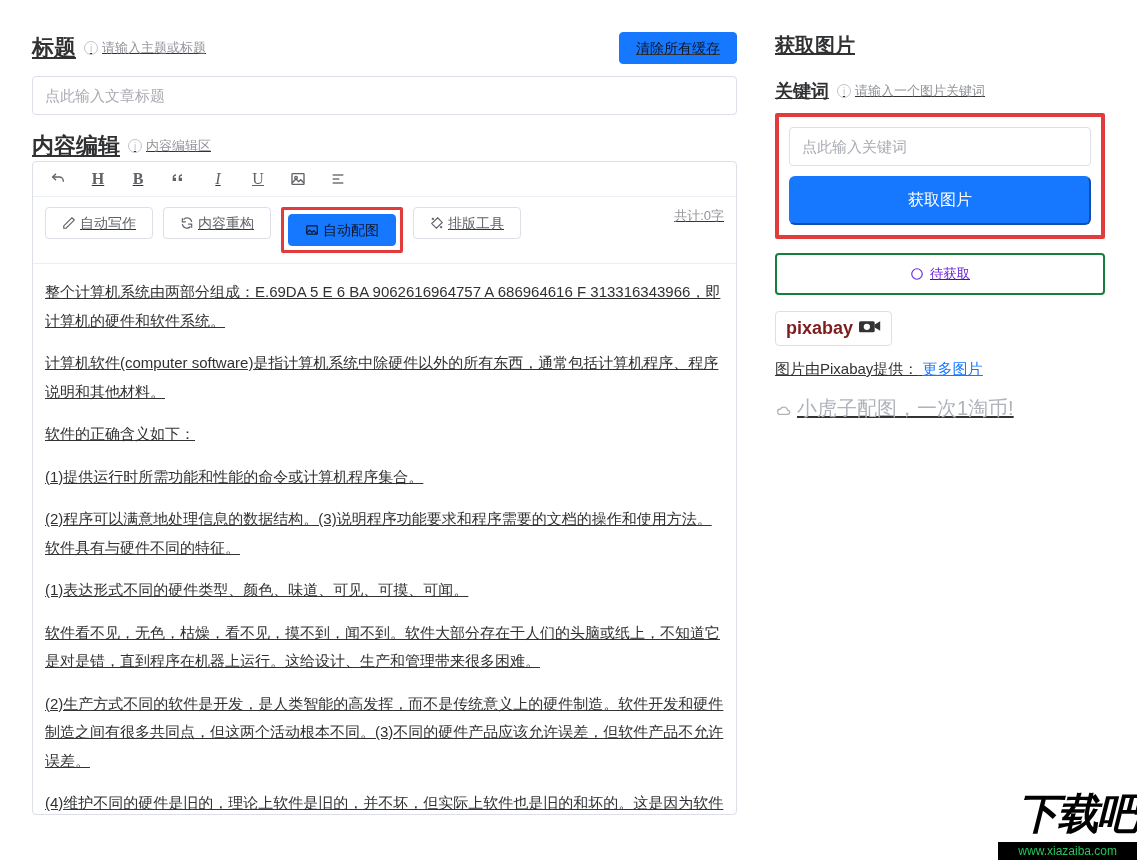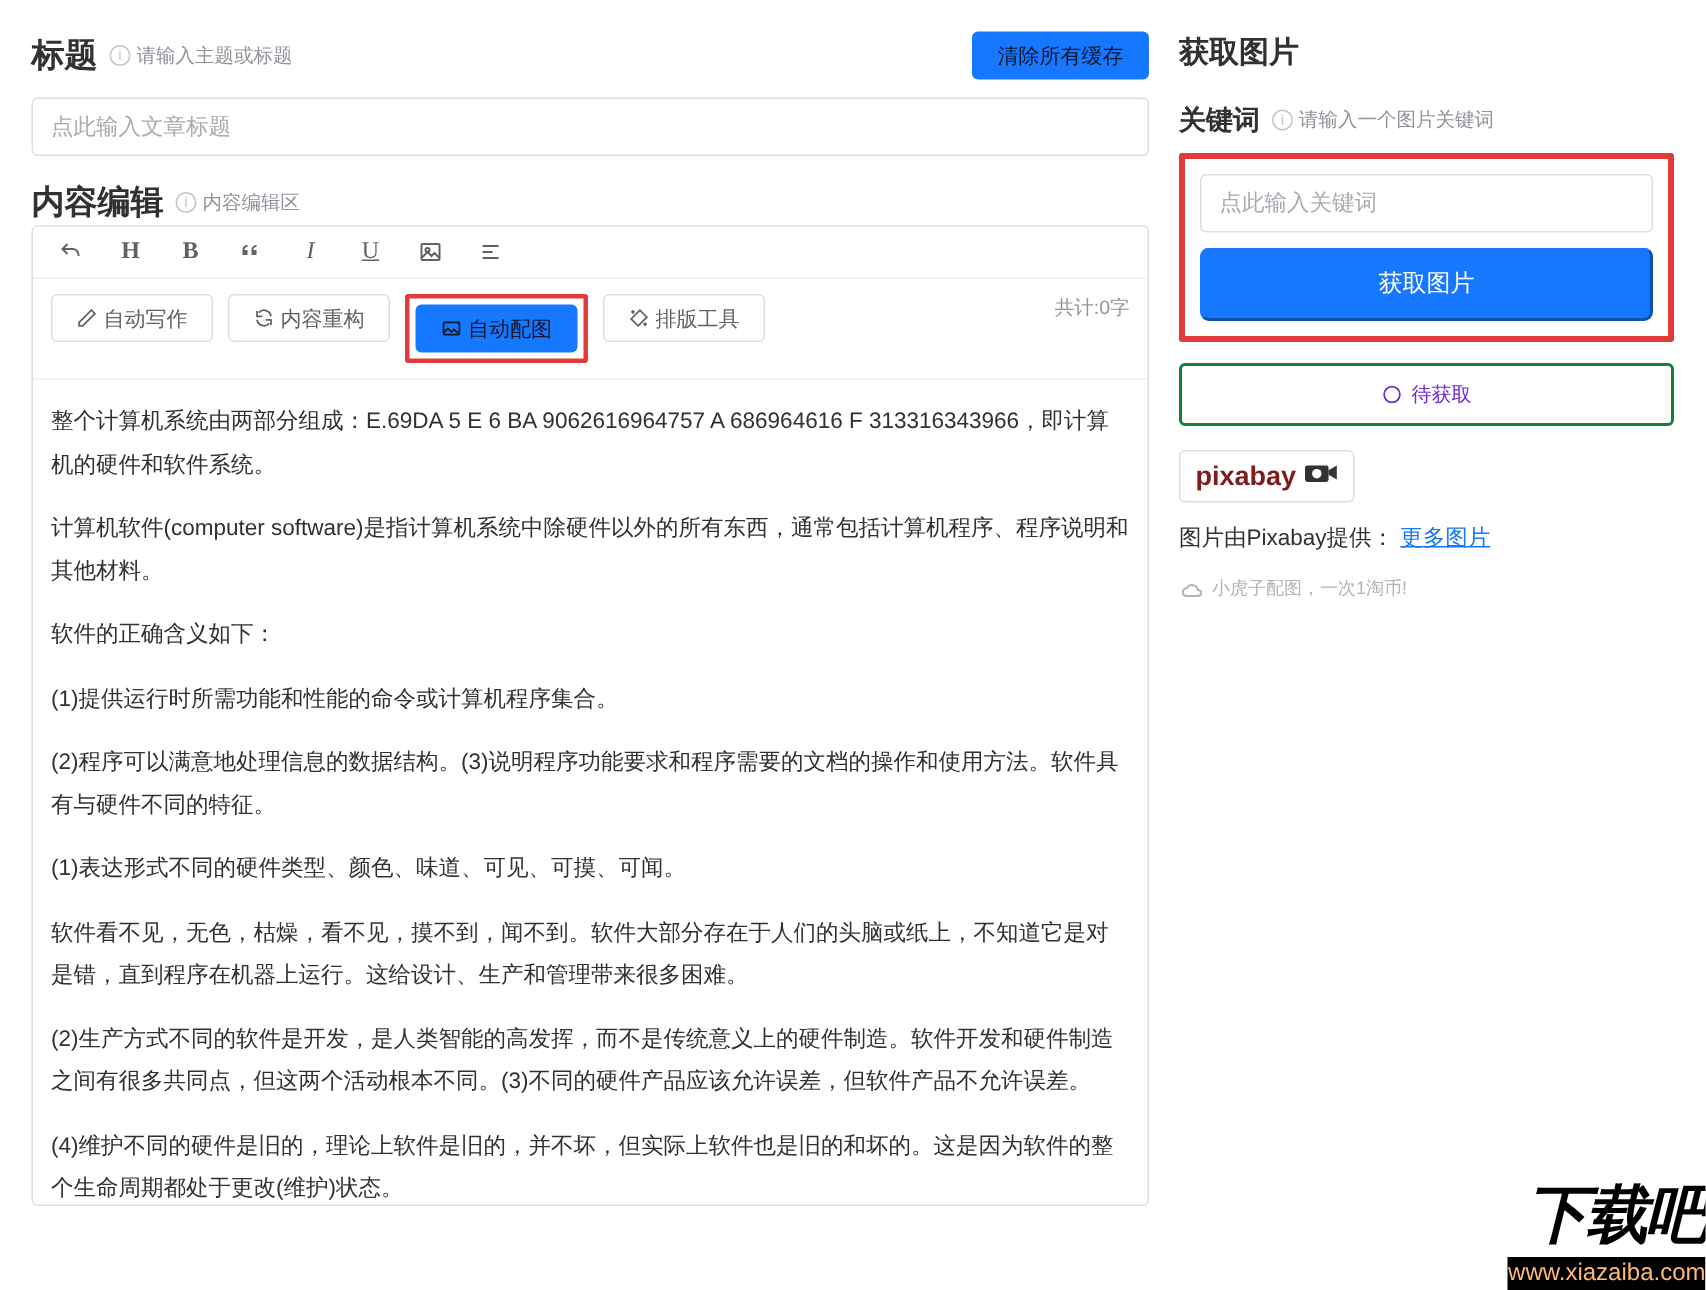--- a/index.html
+++ b/index.html
@@ -8,22 +8,23 @@
   background: #fff;
   color: #333;
   font-size: 14px;
   width: 1137px;
   height: 860px;
   overflow: hidden;
   position: relative;
 }
 .layout {
   display: flex;
-  gap: 20px;
-  padding: 21px;
+  gap: 38px;
+  padding: 32px;
+  text-decoration: underline;
 }
 .main { flex: 1; min-width: 0; }
 .side { width: 330px; }
 
 .header-row {
   display: flex;
   align-items: center;
   justify-content: space-between;
   margin-bottom: 12px;
 }
@@ -190,46 +191,46 @@
   color: #7f1d1d;
 }
 .camera-icon { font-size: 18px; color: #333; }
 .side-text {
   font-size: 15px;
   color: #303133;
   margin-top: 14px;
 }
 .link { color: #1677ff; text-decoration: underline; cursor: pointer; }
 .footer-note {
-  font-size: 12px;
+  font-size: 20px;
   color: #b0b3ba;
   margin-top: 16px;
   display: flex;
-  align-items: flex-start;
+  align-items: center;
   gap: 6px;
 }
 .watermark {
   position: absolute;
   right: 0;
   bottom: 0;
   text-align: right;
 }
 .wm-big {
   font-size: 42px;
   font-weight: 900;
   font-style: italic;
   color: #000;
   text-shadow: 2px 0 #fff, -2px 0 #fff, 0 2px #fff, 0 -2px #fff;
   letter-spacing: -2px;
 }
 .wm-small {
   background: #000;
-  color: #fdba74;
-  font-size: 16px;
-  padding: 2px 0;
+  color: #22c55e;
+  font-size: 12px;
+  padding: 2px 20px;
   display: inline-block;
 }
 .icon-svg { width: 16px; height: 16px; }
 </style>
 </head>
 <body>
 
 <div class="layout">
   <div class="main">
     

